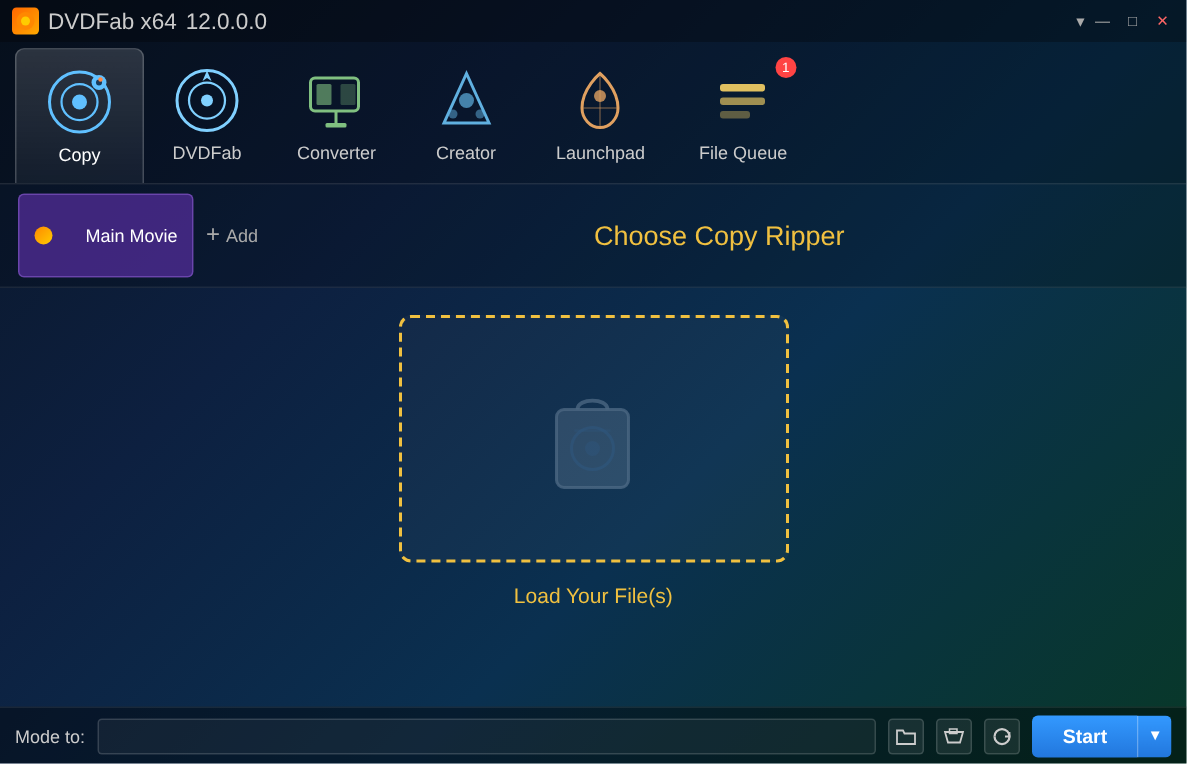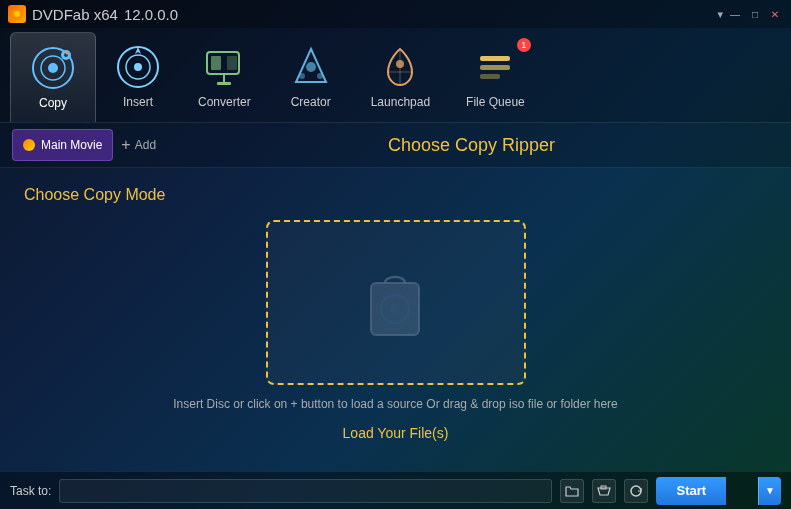--- a/index.html
+++ b/index.html
@@ -119,25 +119,25 @@
       display: flex;
       align-items: center;
       padding: 6px 12px;
       gap: 8px;
       background: rgba(0,0,0,0.2);
       border-bottom: 1px solid rgba(255,255,255,0.08);
     }
     .source-tab {
       display: flex;
       align-items: center;
-      gap: 6px;
+      gap: 22px;
       background: rgba(100,50,180,0.6);
       border: 1px solid rgba(150,100,220,0.5);
       border-radius: 4px;
-      padding: 8px 10px;
+      padding: 20px 10px;
       color: white;
       font-size: 12px;
       cursor: pointer;
     }
     .source-tab .dot {
       width: 12px; height: 12px;
       border-radius: 50%;
       background: linear-gradient(135deg, #ff8800, #ffcc00);
       display: flex; align-items: center; justify-content: center;
     }
@@ -247,21 +247,20 @@
       border-radius: 3px;
       cursor: pointer;
       display: flex; align-items: center; justify-content: center;
       color: #ccc;
       font-size: 13px;
     }
 
     .start-btn-group {
       display: flex;
       margin-left: auto;
-      gap: 32px;
     }
     .start-btn {
       background: linear-gradient(180deg, #3399ff, #2277dd);
       border: none;
       color: white;
       font-size: 13px;
       font-weight: 600;
       padding: 0 20px;
       height: 28px;
       border-radius: 4px 0 0 4px;
@@ -319,21 +318,21 @@
 
   <div class="nav-item">
     <div class="nav-icon icon-ripper">
       <svg width="46" height="46" viewBox="0 0 46 46">
         <circle cx="23" cy="23" r="20" fill="none" stroke="#80d0ff" stroke-width="2"></circle>
         <circle cx="23" cy="23" r="12" fill="none" stroke="#80d0ff" stroke-width="1.5"></circle>
         <circle cx="23" cy="23" r="4" fill="#80d0ff"></circle>
         <path d="M23 3 L26 10 L23 8 L20 10 Z" fill="#80d0ff"></path>
       </svg>
     </div>
-    <span class="nav-label">Insert</span>
+    <span class="nav-label">DVDFab</span>
   </div>
 
   <div class="nav-item">
     <div class="nav-icon icon-converter">
       <svg width="46" height="46" viewBox="0 0 46 46">
         <rect x="6" y="8" width="32" height="22" rx="3" fill="none" stroke="#80c080" stroke-width="2"></rect>
         <rect x="10" y="12" width="10" height="14" rx="1" fill="#80c080" opacity="0.6"></rect>
         <rect x="26" y="12" width="10" height="14" rx="1" fill="#80c080" opacity="0.3"></rect>
         <path d="M22 38 L24 38 L24 30 L22 30 Z" fill="#80c080"></path>
         <rect x="16" y="38" width="14" height="3" rx="1" fill="#80c080"></rect>
@@ -385,42 +384,40 @@
     <span>Main Movie</span>
   </div>
   <div class="add-source">
     <span style="font-size:16px; color:#aaa;">+</span>
     <span>Add</span>
   </div>
   <div class="choose-module-title">Choose Copy Ripper</div>
 </div>
 
 <div class="main-content">
-  <div class="choose-mode-title">Choose Copy Mode</div>
 
   <div class="drop-zone-wrapper">
     <div class="drop-zone">
       <div class="drop-zone-icon">
         <svg viewBox="0 0 65 75" xmlns="http://www.w3.org/2000/svg">
 
           <rect x="8" y="18" width="48" height="52" rx="5" fill="rgba(180,200,220,0.5)" stroke="rgba(180,200,220,0.8)" stroke-width="2"></rect>
           <path d="M22 18 C22 10 42 10 42 18" fill="none" stroke="rgba(180,200,220,0.8)" stroke-width="2.5"></path>
           <circle cx="32" cy="44" r="14" fill="none" stroke="rgba(100,150,200,0.7)" stroke-width="2"></circle>
           <circle cx="32" cy="44" r="5" fill="rgba(100,150,200,0.5)"></circle>
           <path d="M20 32 L44 32" stroke="rgba(100,150,200,0.4)" stroke-width="1.5"></path>
         </svg>
       </div>
     </div>
-    <div class="drop-hint">Insert Disc or click on + button to load a source Or drag &amp; drop iso file or folder here</div>
     <div class="load-files-btn">Load Your File(s)</div>
   </div>
 </div>
 
 <div class="bottom-bar">
-  <span class="save-to-label">Task to:</span>
+  <span class="save-to-label">Mode to:</span>
   <input class="save-path-input" type="text" value="" style="">
   <div class="bottom-icon-btn">
     <svg width="14" height="12" viewBox="0 0 14 12">
         <path d="M1 2 L5 2 L6 4 L13 4 L13 11 L1 11 Z" fill="none" stroke="#ccc" stroke-width="1.2"></path>
       </svg>
   </div>
   <div class="bottom-icon-btn">
     <svg width="14" height="12" viewBox="0 0 14 12">
         <path d="M1 3 L13 3 L11 10 L3 10 Z" fill="none" stroke="#ccc" stroke-width="1.2"></path>
         <rect x="4" y="1" width="5" height="3" fill="none" stroke="#ccc" stroke-width="1"></rect>

